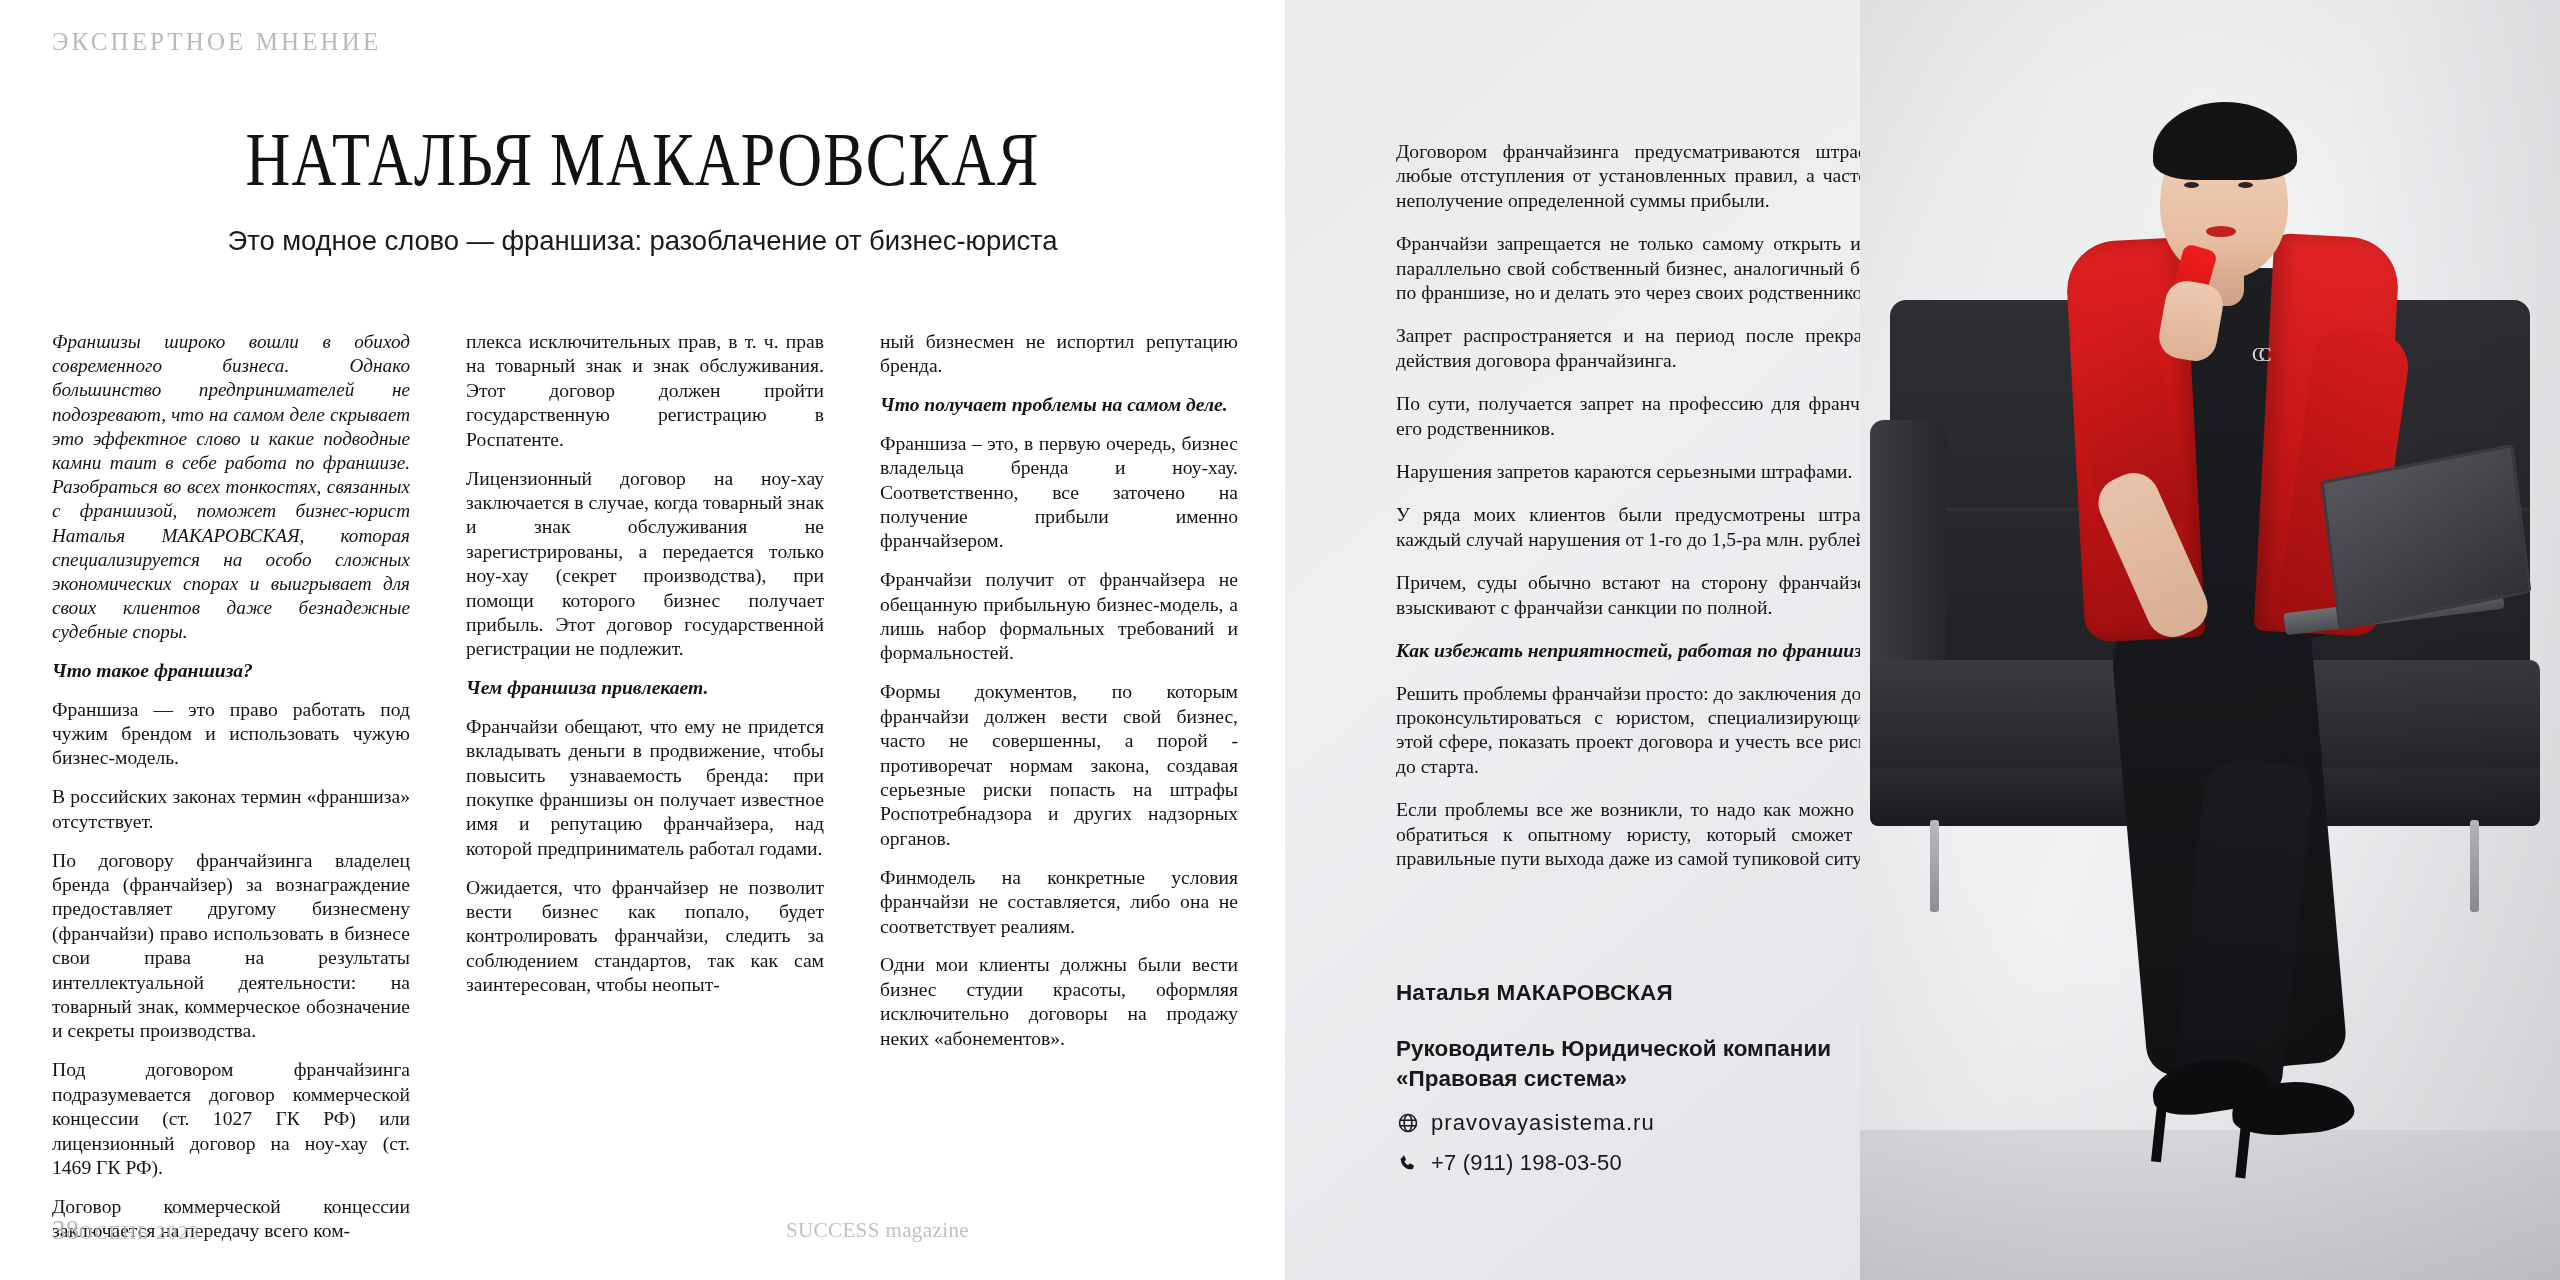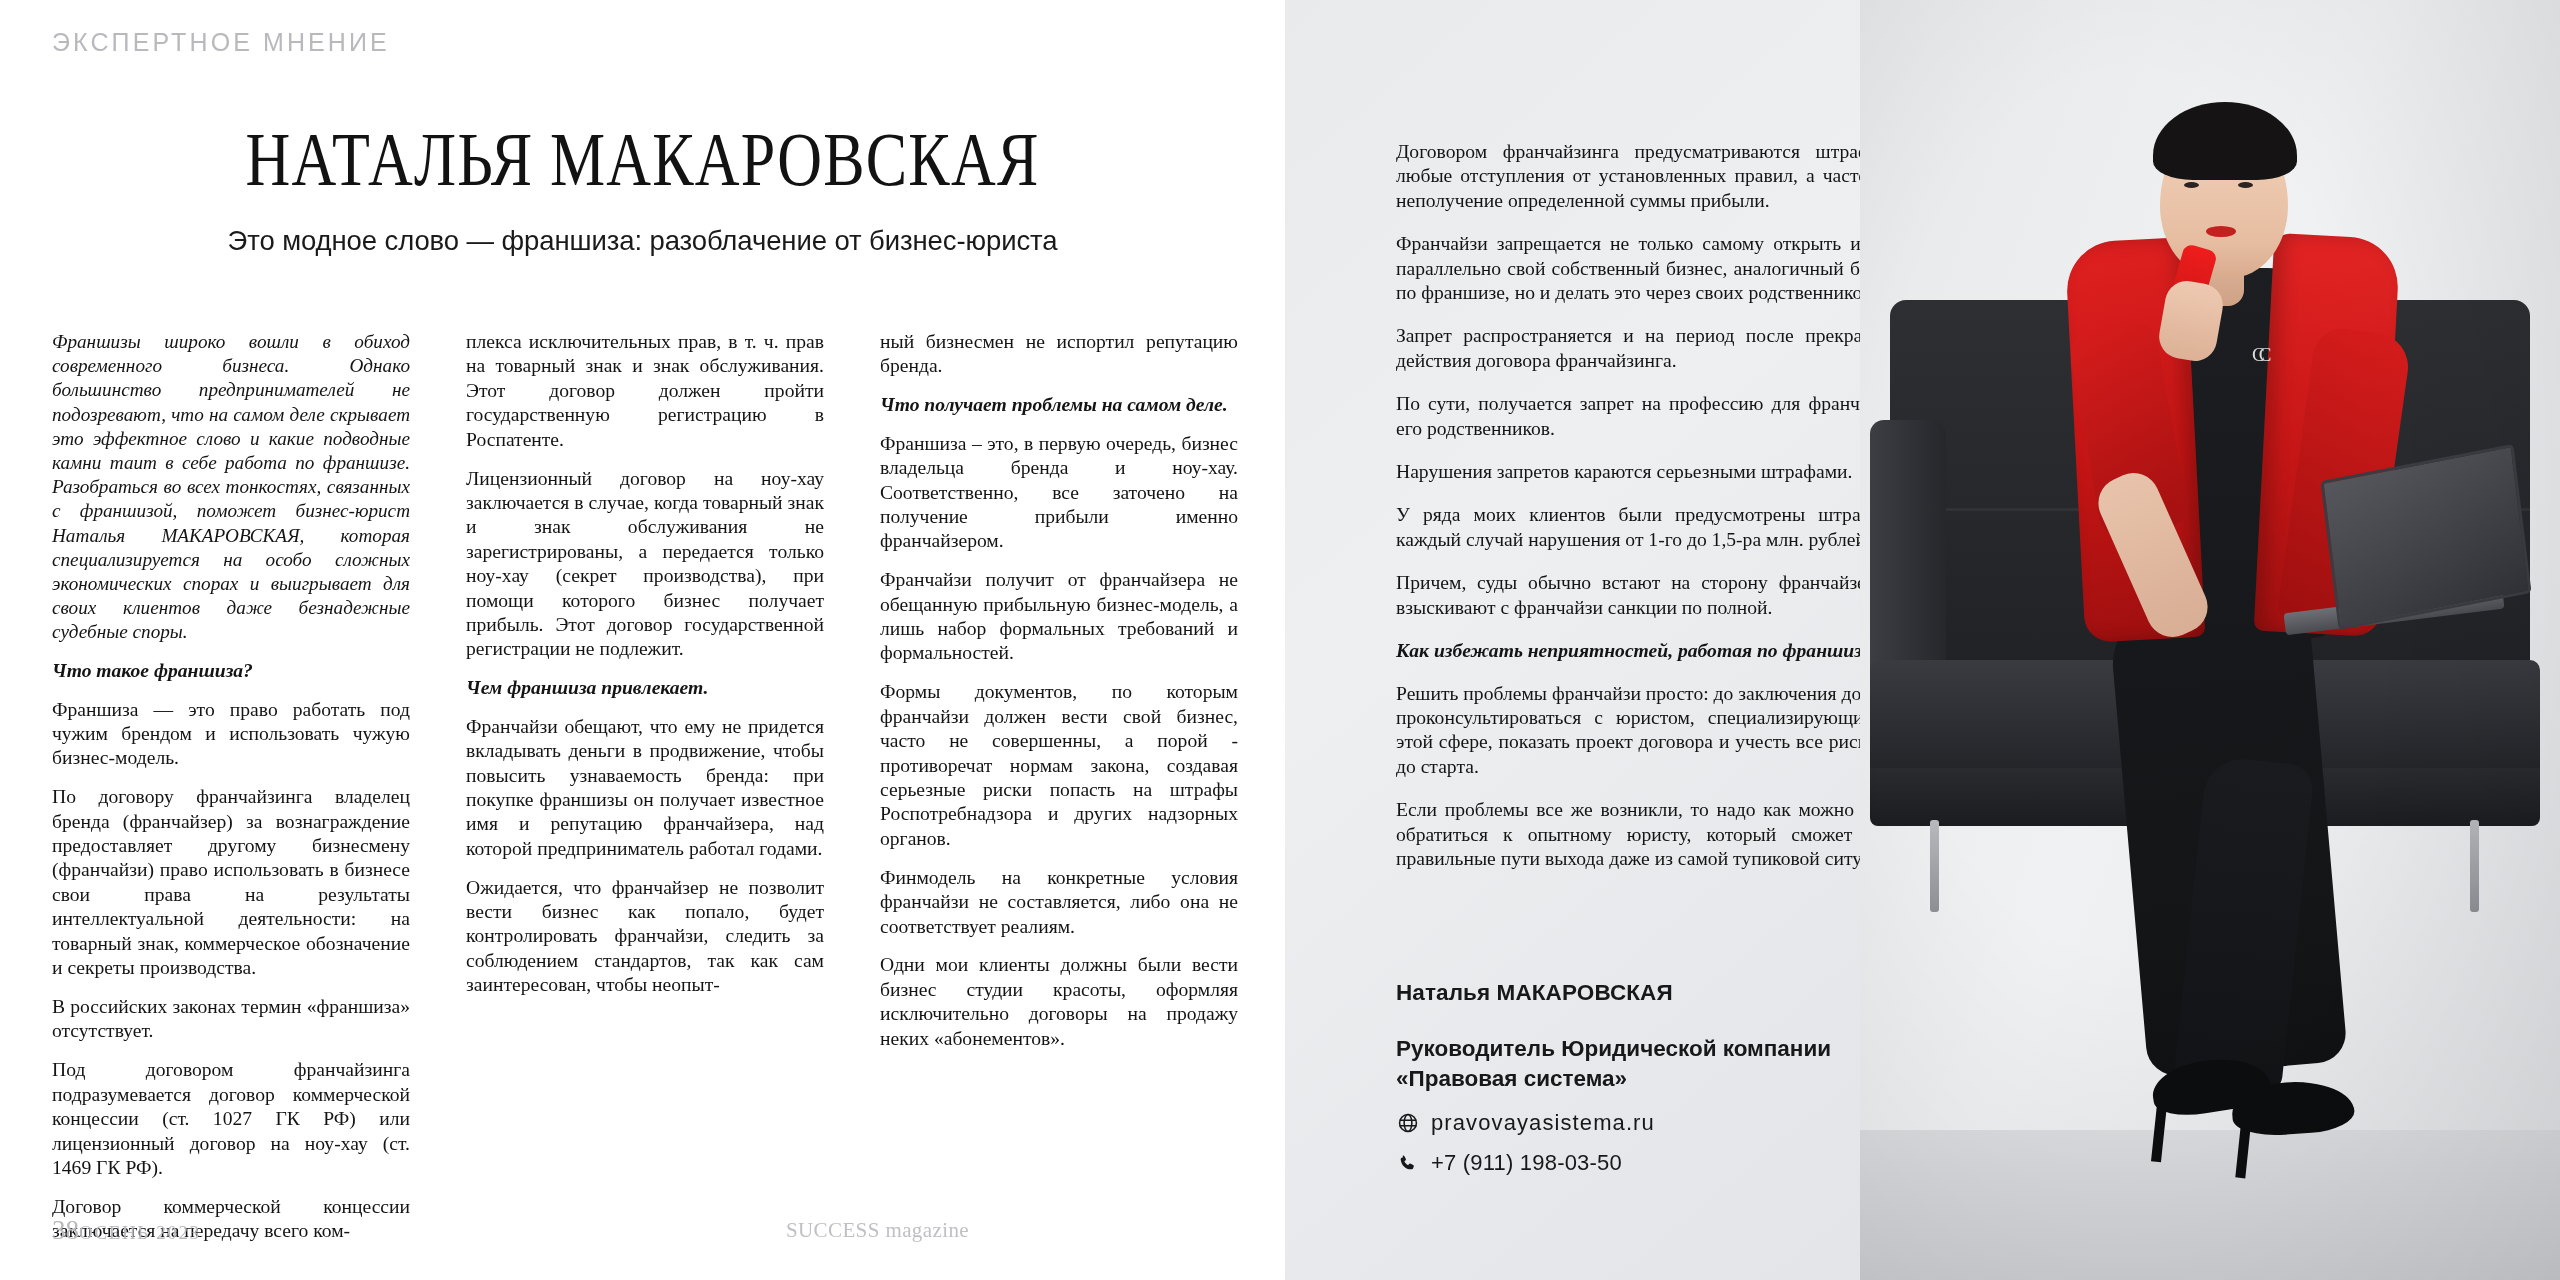--- a/index.html
+++ b/index.html
@@ -29,21 +29,21 @@
     width: 1285px;
     height: 1280px;
     background: #ffffff;
     box-sizing: border-box;
   }
 
   .kicker {
     position: absolute;
     left: 52px;
     top: 28px;
-    font-family: Liberation Sans, sans-serif;
+    font-family: Liberation Serif, serif;
     font-size: 25px;
     letter-spacing: 3.1px;
     color: #b9b9bd;
     text-transform: uppercase;
     white-space: nowrap;
   }
 
   .headline {
     position: absolute;
     left: 0;
@@ -393,22 +393,22 @@
     <div class="headline">НАТАЛЬЯ МАКАРОВСКАЯ</div>
 
     <div class="subhead">Это модное слово — франшиза: разоблачение от бизнес-юриста</div>
 
     <div class="cols">
 
       <div class="col">
         <p class="lead">Франшизы широко вошли в обиход современного бизнеса. Однако большинство предпринимателей не подозревают, что на самом деле скрывает это эффектное слово и какие подводные камни таит в себе работа по франшизе. Разобраться во всех тонкостях, связанных с франшизой, поможет бизнес-юрист Наталья МАКАРОВСКАЯ, которая специализируется на особо сложных экономических спорах и выигрывает для своих клиентов даже безнадежные судебные споры.</p>
         <p class="sub">Что такое франшиза?</p>
         <p>Франшиза — это право работать под чужим брендом и использовать чужую бизнес-модель.</p>
+        <p>В российских законах термин «франшиза» отсутствует.</p>
         <p>По договору франчайзинга владелец бренда (франчайзер) за вознаграждение предоставляет другому бизнесмену (франчайзи) право использовать в бизнесе свои права на результаты интеллектуальной деятельности: на товарный знак, коммерческое обозначение и секреты производства.</p>
-        <p>В российских законах термин «франшиза» отсутствует.</p>
         <p>Под договором франчайзинга подразумевается договор коммерческой концессии (ст. 1027 ГК РФ) или лицензионный договор на ноу-хау (ст. 1469 ГК РФ).</p>
         <p>Договор коммерческой концессии заключается на передачу всего ком-</p>
       </div>
 
       <div class="col">
         <p>плекса исключительных прав, в т. ч. прав на товарный знак и знак обслуживания. Этот договор должен пройти государственную регистрацию в Роспатенте.</p>
         <p>Лицензионный договор на ноу-хау заключается в случае, когда товарный знак и знак обслуживания не зарегистрированы, а передается только ноу-хау (секрет производства), при помощи которого бизнес получает прибыль. Этот договор государственной регистрации не подлежит.</p>
         <p class="sub">Чем франшиза привлекает.</p>
         <p>Франчайзи обещают, что ему не придется вкладывать деньги в продвижение, чтобы повысить узнаваемость бренда: при покупке франшизы он получает известное имя и репутацию франчайзера, над которой предприниматель работал годами.</p>
         <p>Ожидается, что франчайзер не позволит вести бизнес как попало, будет контролировать франчайзи, следить за соблюдением стандартов, так как сам заинтересован, чтобы неопыт-</p>

